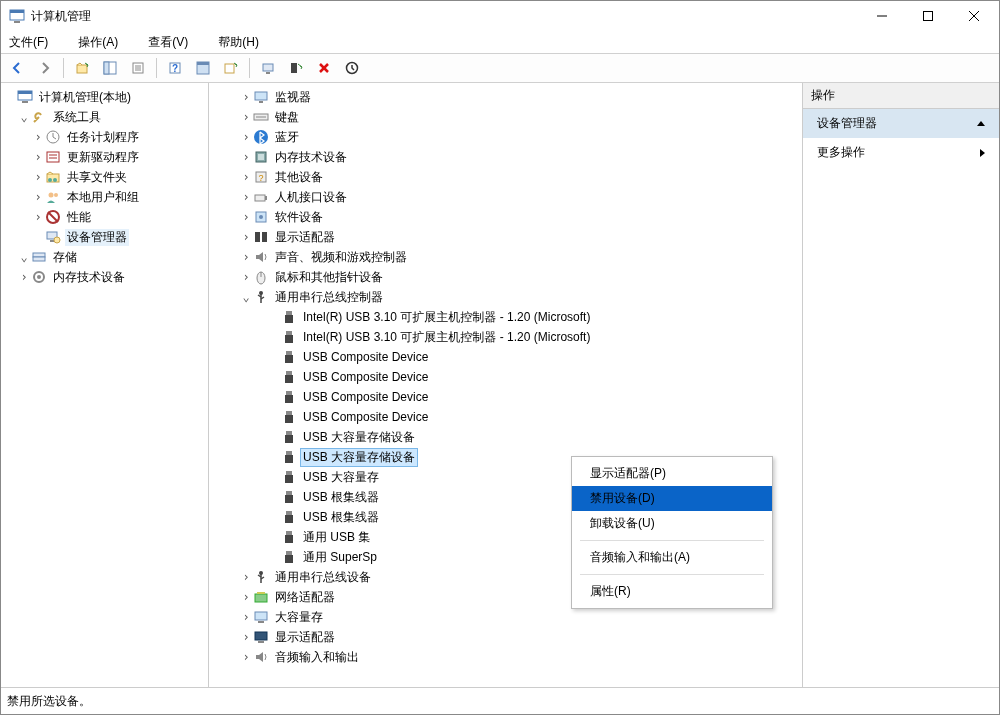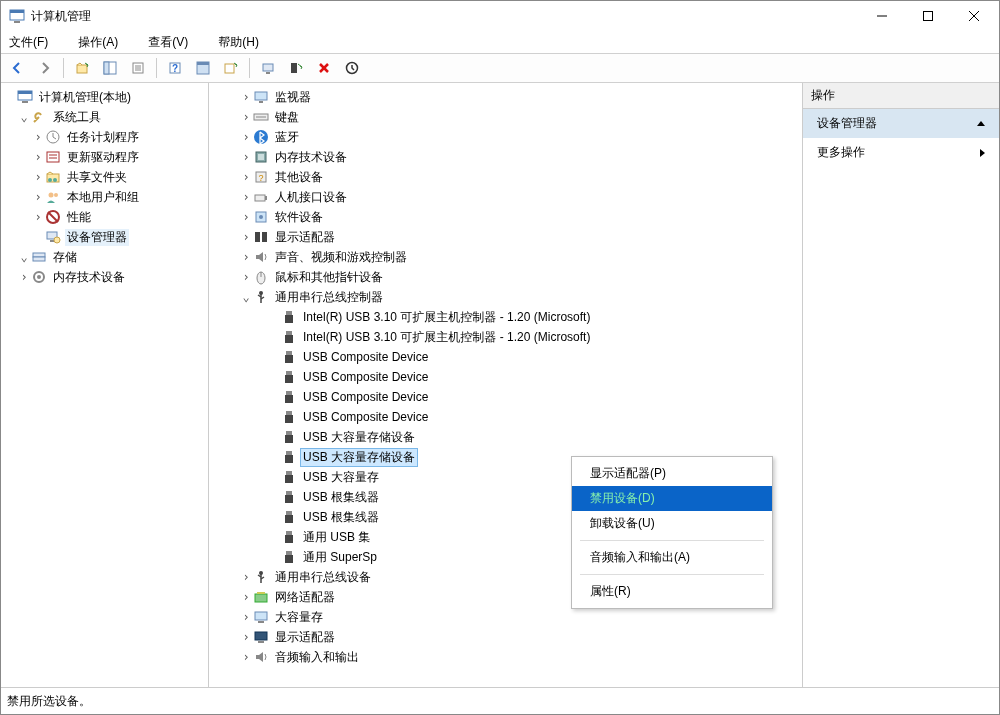--- a/index.html
+++ b/index.html
@@ -26,21 +26,21 @@
   .statusbar{height:22px;border-top:1px solid #ccc;padding:2px 6px;display:flex;align-items:center;font-size:12px;}
   .node{display:flex;align-items:center;height:20px;white-space:nowrap;}
   .tw{width:14px;display:inline-flex;justify-content:center;color:#555;font-size:12px;cursor:default;font-family:monospace;line-height:1;}
   .tw.blank{visibility:hidden;}
   .ic{width:16px;height:16px;margin-right:4px;flex:0 0 auto;}
   .lbl{padding:0 2px;}
   .sel .lbl{background:#cde8ff;outline:1px solid #7ab7e8;}
   .sel2 .lbl{background:#e5f1fb;}
   .ctxmenu{position:absolute;background:#fff;border:1px solid #bbb;box-shadow:2px 2px 4px rgba(0,0,0,.2);padding:4px 0;min-width:200px;z-index:10;}
   .ctxmenu .mi{padding:4px 18px;}
-  .ctxmenu .mi.hl{background:#0a64c8;color:#86efac;}
+  .ctxmenu .mi.hl{background:#0a64c8;color:#000000;}
   .ctxmenu .sep{height:1px;background:#ddd;margin:4px 8px;}
   .arrow-r{width:0;height:0;border-top:4px solid transparent;border-bottom:4px solid transparent;border-left:5px solid #000;}
   .arrow-u{width:0;height:0;border-left:4px solid transparent;border-right:4px solid transparent;border-bottom:5px solid #000;}
 </style>
 </head>
 <body>
 
 <div class="window">
   <div class="titlebar">
     <svg class="ico" viewBox="0 0 16 16">

